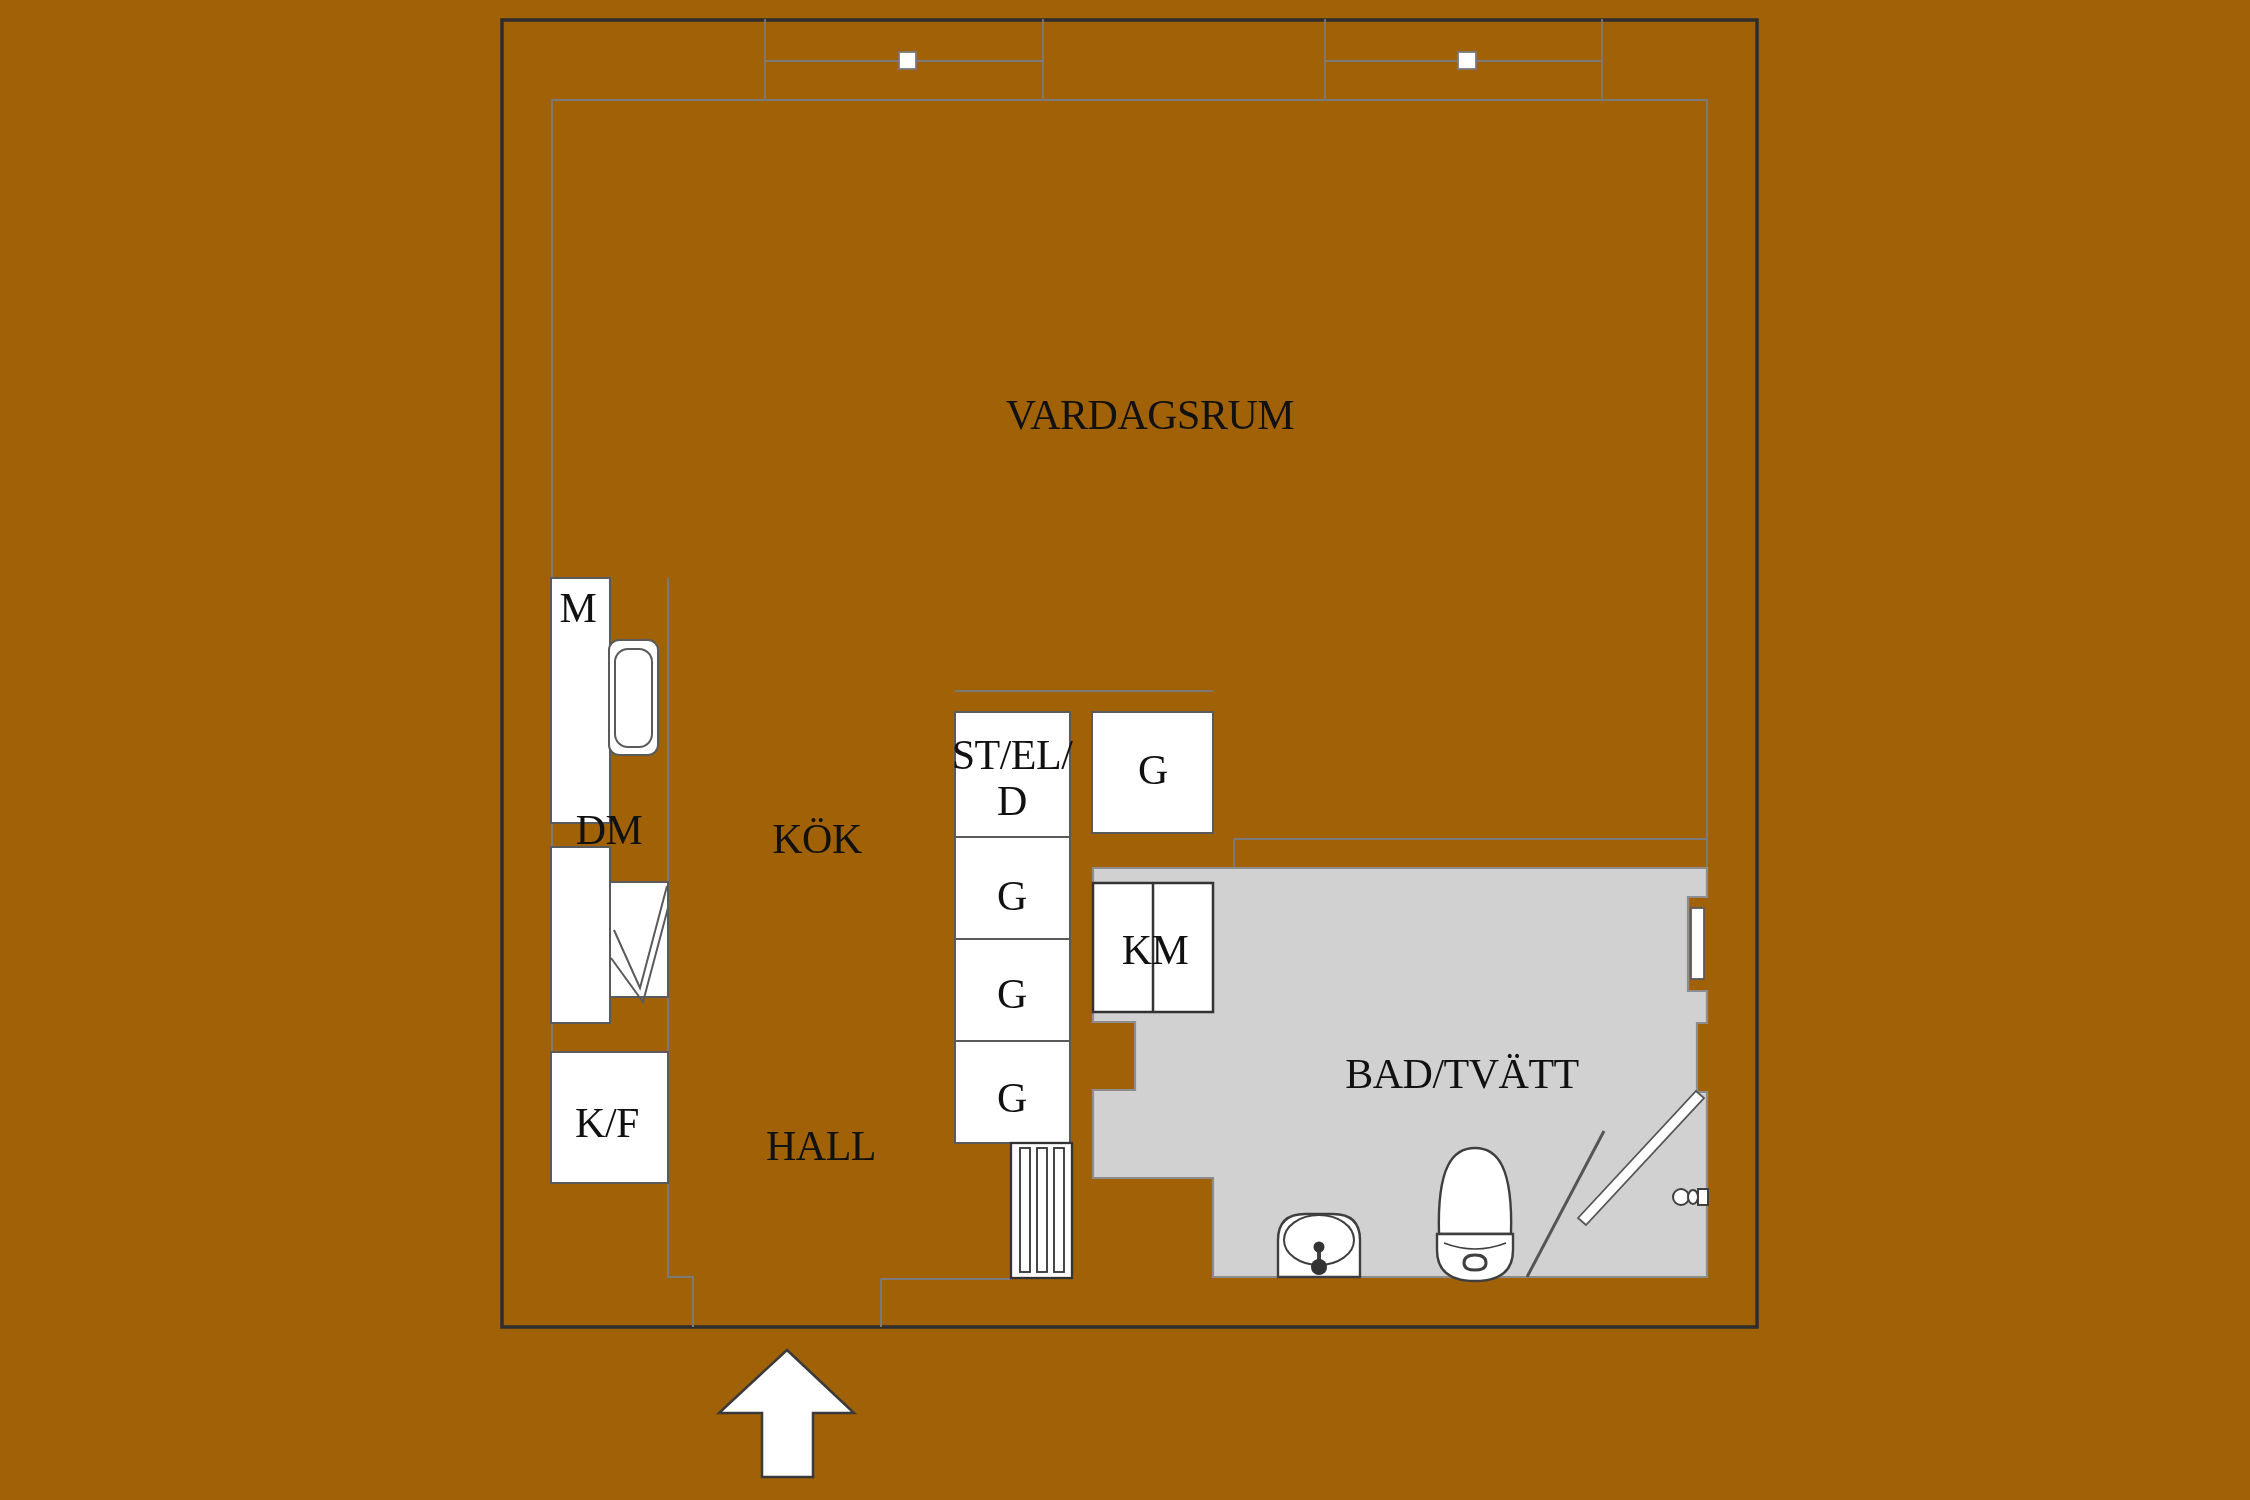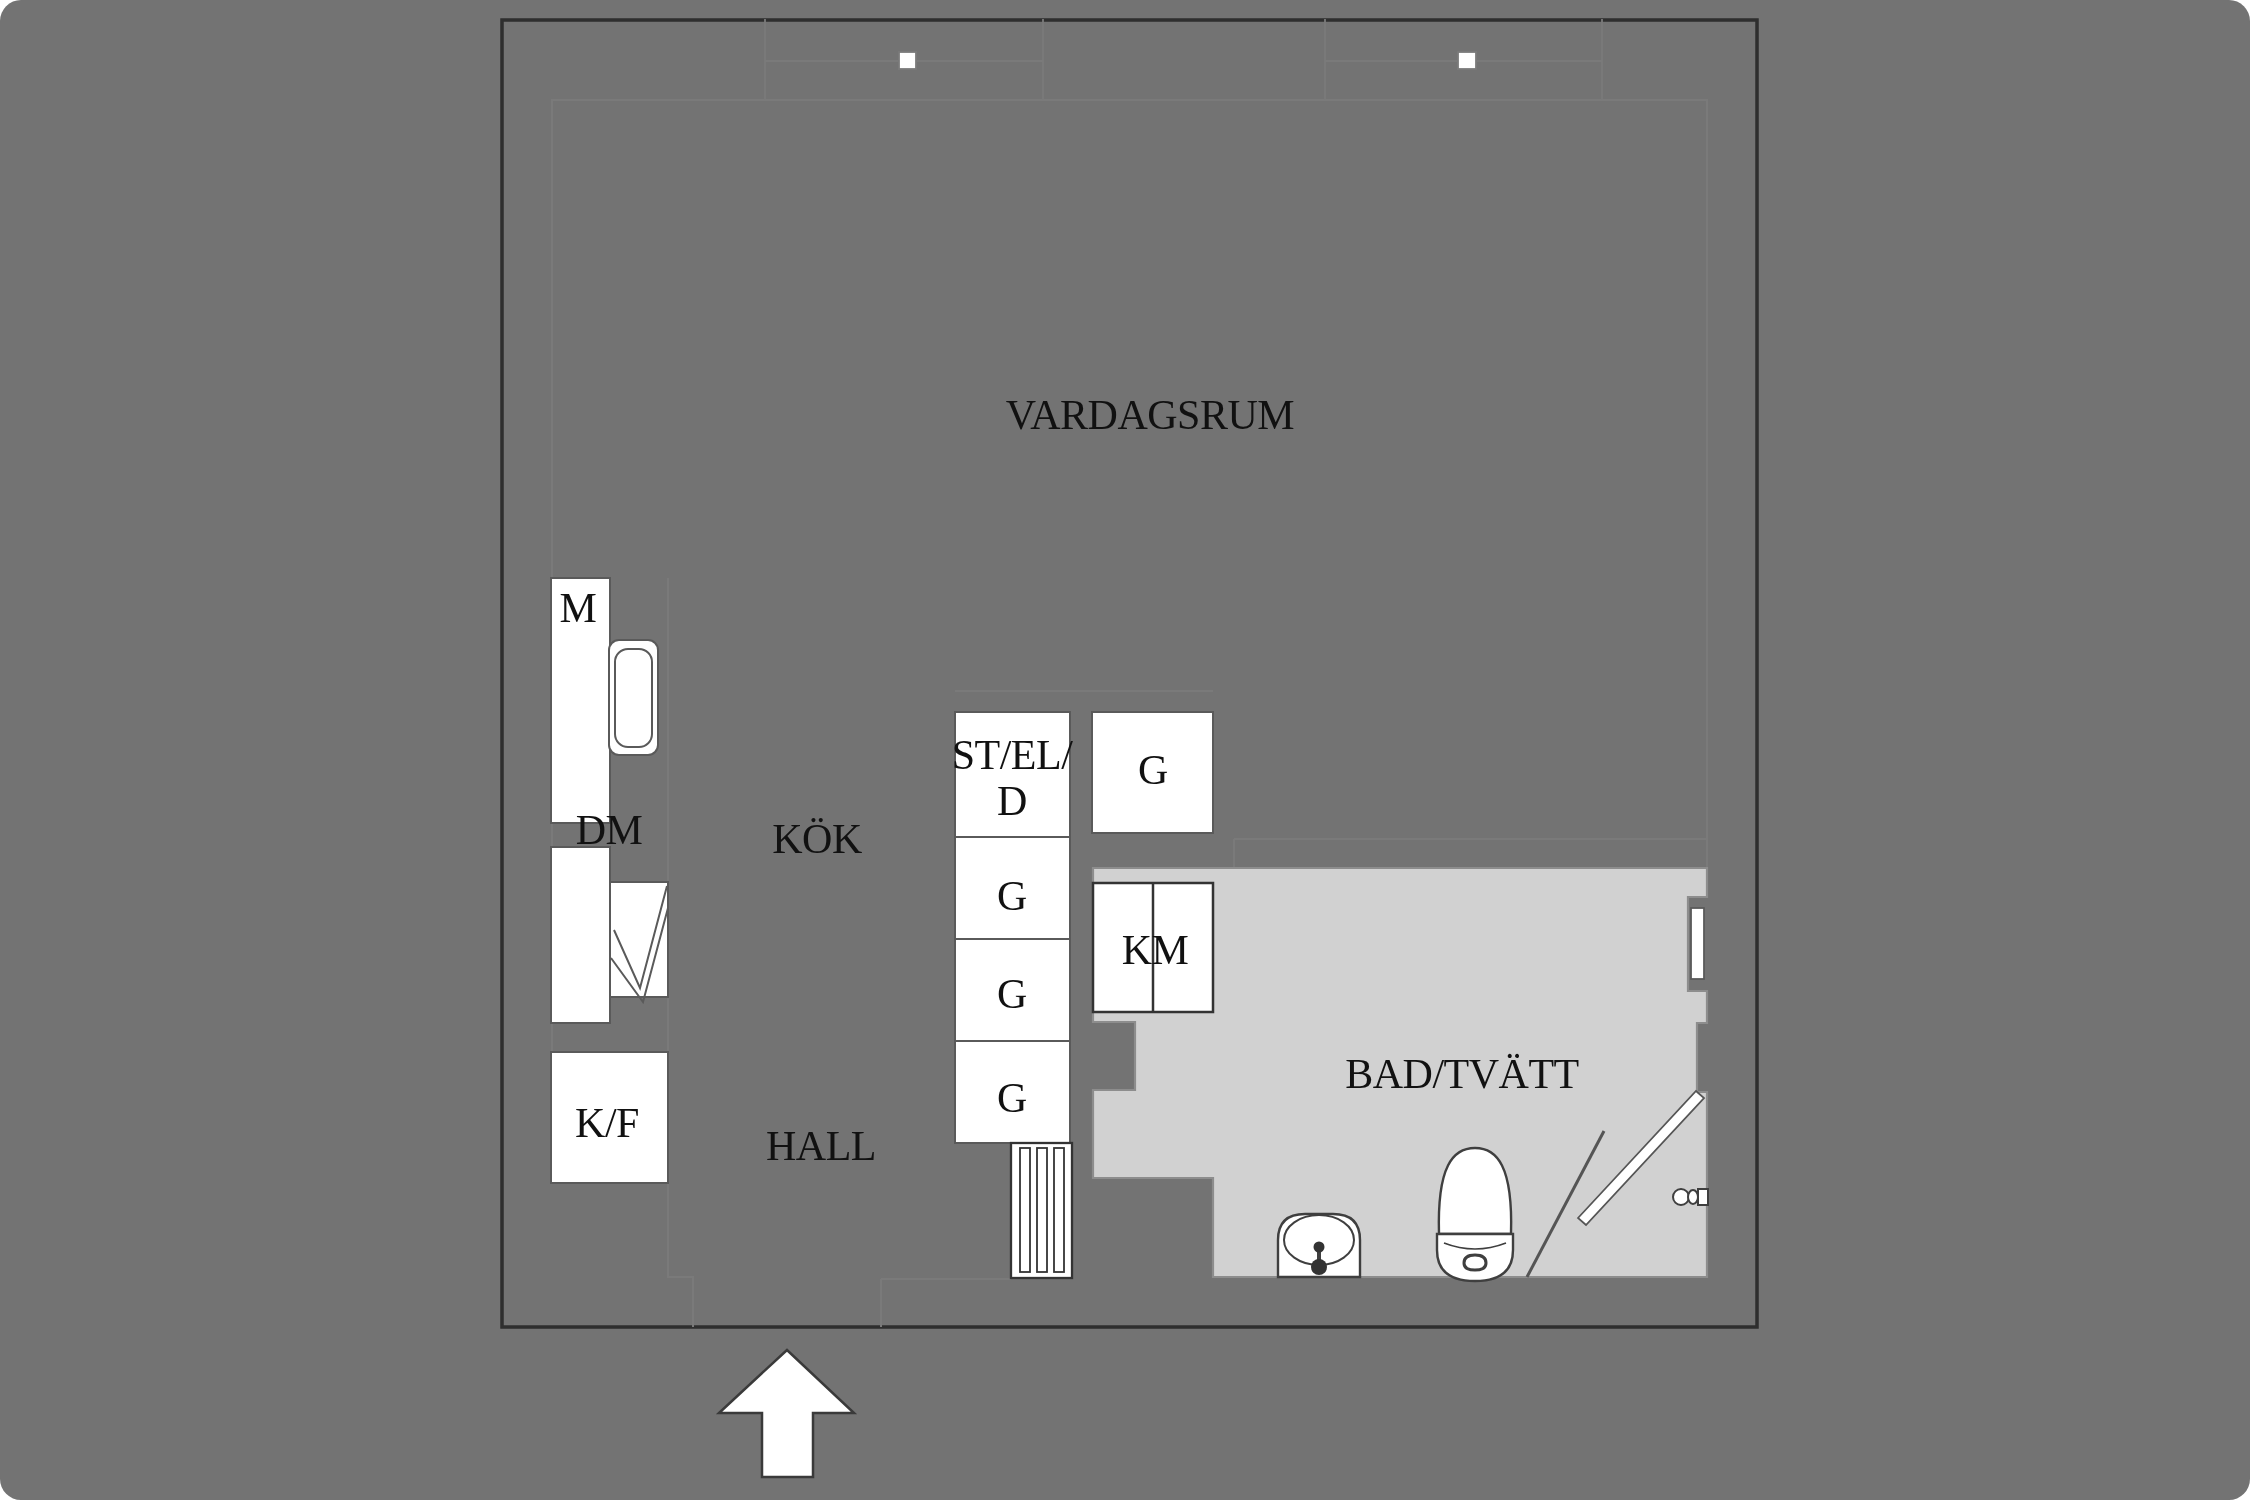--- a/index.html
+++ b/index.html
@@ -1,16 +1,16 @@
 <!DOCTYPE html>
 <html><head>
 <meta charset="utf-8">
 <style>
   html, body { margin: 0; padding: 0; background: #ffffff; }
-  .stage { position: relative; width: 2250px; height: 1500px; background: #737373; overflow: hidden; border-radius: 21px; }
+  .stage { position: relative; width: 2250px; height: 1500px; background: #a16207; overflow: hidden; }
   svg { display: block; }
   text.lbl {
     font-family: "Liberation Serif", "DejaVu Serif", serif;
     font-size: 42px;
     letter-spacing: -0.5px;
     text-anchor: middle;
   }
 </style>
 </head>
 <body>

